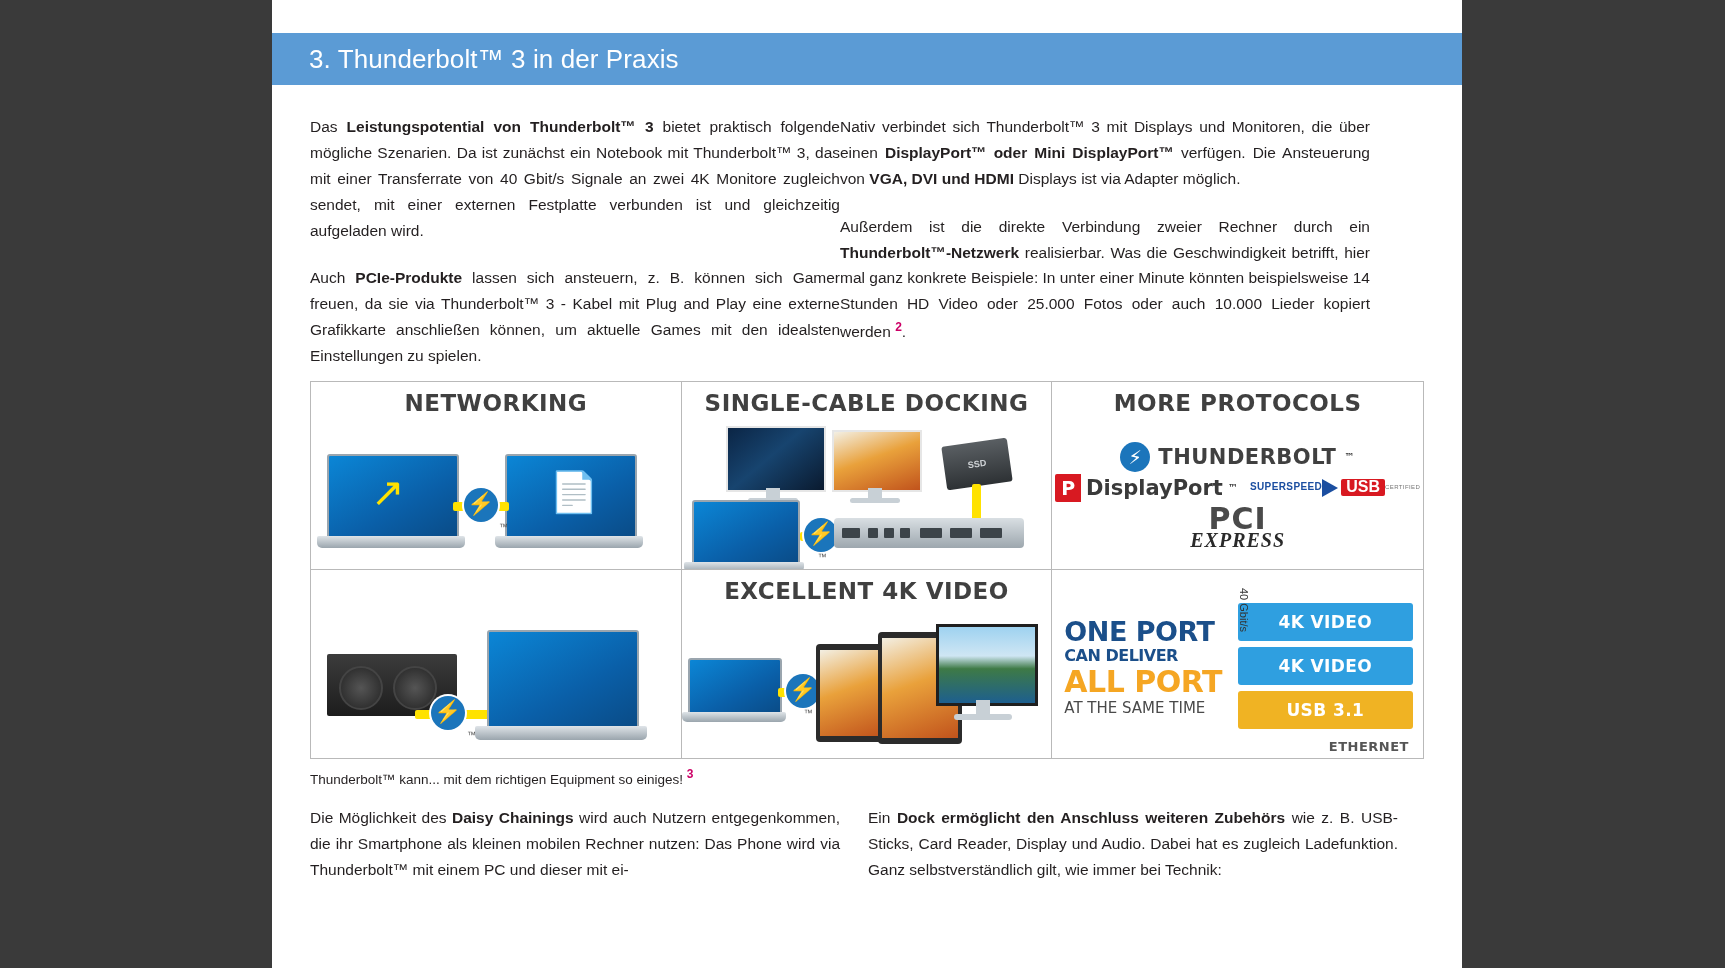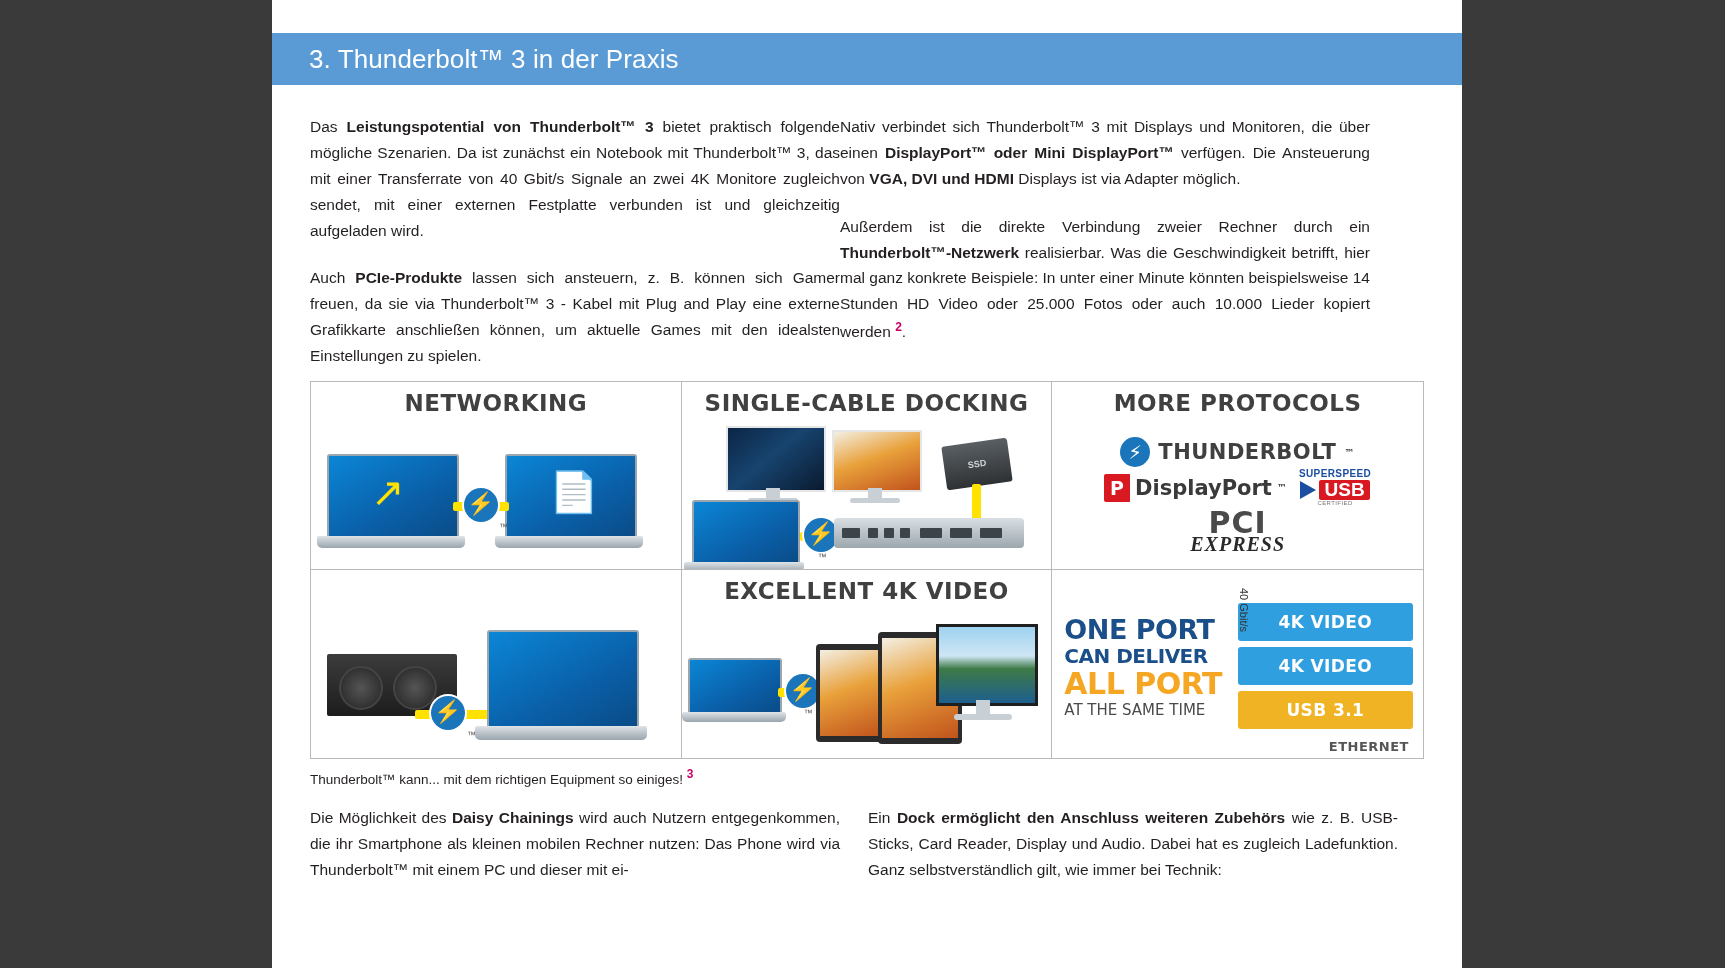--- a/index.html
+++ b/index.html
@@ -208,41 +208,41 @@
   .lg-dp .dmark {
     width: 26px; height: 28px;
     background: #d81921;
     color: #fff;
     font-weight: 700;
     font-size: 19px;
     display: flex; align-items: center; justify-content: center;
     border-radius: 2px 0 0 2px;
   }
   .lg-usb {
-    display: flex; flex-direction: column; align-items: center;
+    display: flex; align-items: center;
     line-height: 1.05;
   }
   .lg-usb .ss {
     font-size: 10px; font-weight: 700; color: #1b4ea0; letter-spacing: 0.4px;
   }
   .lg-usb .cert {
     font-size: 6px; color: #777; letter-spacing: 0.4px;
   }
   .lg-usb .usbw {
     display: flex; align-items: center; gap: 3px;
   }
   .lg-usb .usbw .tri {
     width: 0; height: 0;
     border-top: 9px solid transparent;
     border-bottom: 9px solid transparent;
     border-left: 16px solid #1b4ea0;
   }
   .lg-usb .usbw .txt {
     background: #d81921; color: #fff;
-    font-weight: 700; font-size: 19px;
+    font-weight: 700; font-size: 16px;
     padding: 0 5px; border-radius: 2px;
   }
   .lg-pci {
     display: flex; flex-direction: column; align-items: center;
     line-height: 0.88;
     margin-top: 2px;
   }
   .lg-pci .p1 {
     font-family: "DejaVu Sans", sans-serif;
     font-weight: 700; font-size: 30px; color: #4a4a4a;
@@ -264,21 +264,21 @@
   .op-left {
     width: 50%;
     padding: 16px 4px 10px 12px;
     box-sizing: border-box;
     display: flex;
     flex-direction: column;
     justify-content: center;
     line-height: 1.0;
   }
   .op-left .l1 { font-family:"DejaVu Sans",sans-serif; font-weight: 700; font-size: 27px; color: #1b4f8a; letter-spacing: -0.5px;}
-  .op-left .l2 { font-family:"DejaVu Sans",sans-serif; font-weight: 700; font-size: 20px; color: #1b4f8a; letter-spacing: -0.5px; margin-top: 3px;}
+  .op-left .l2 { font-family:"DejaVu Sans",sans-serif; font-weight: 700; font-size: 16px; color: #1b4f8a; letter-spacing: -0.5px; margin-top: 3px;}
   .op-left .l3 { font-family:"DejaVu Sans",sans-serif; font-weight: 700; font-size: 30px; color: #f5a623; letter-spacing: -0.5px; margin-top: 3px;}
   .op-left .l4 { font-family:"DejaVu Sans",sans-serif; font-size: 15px; color: #4a4a4a; margin-top: 4px;}
   .op-right {
     width: 50%;
     position: relative;
     padding: 14px 10px 10px 0;
     box-sizing: border-box;
     display: flex;
     flex-direction: column;
     gap: 6px;

